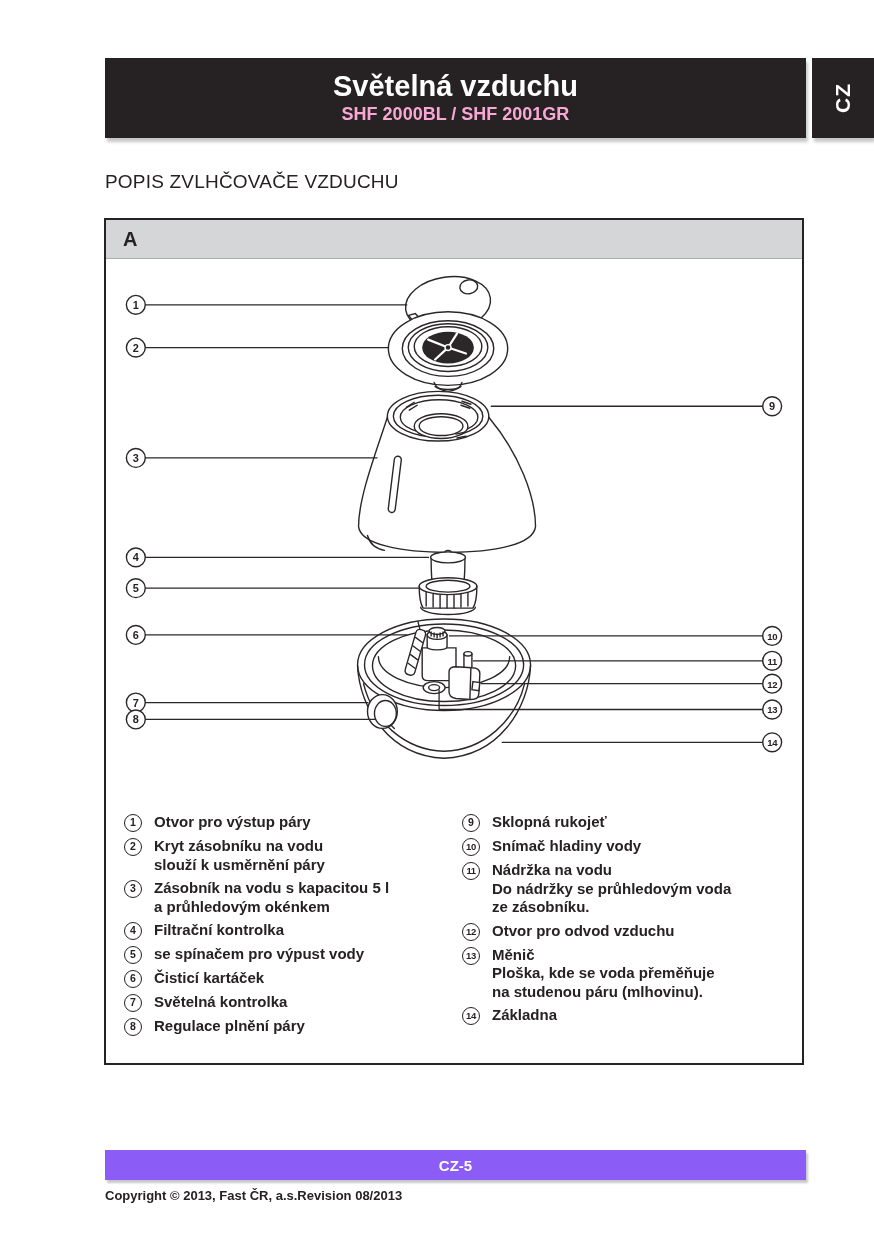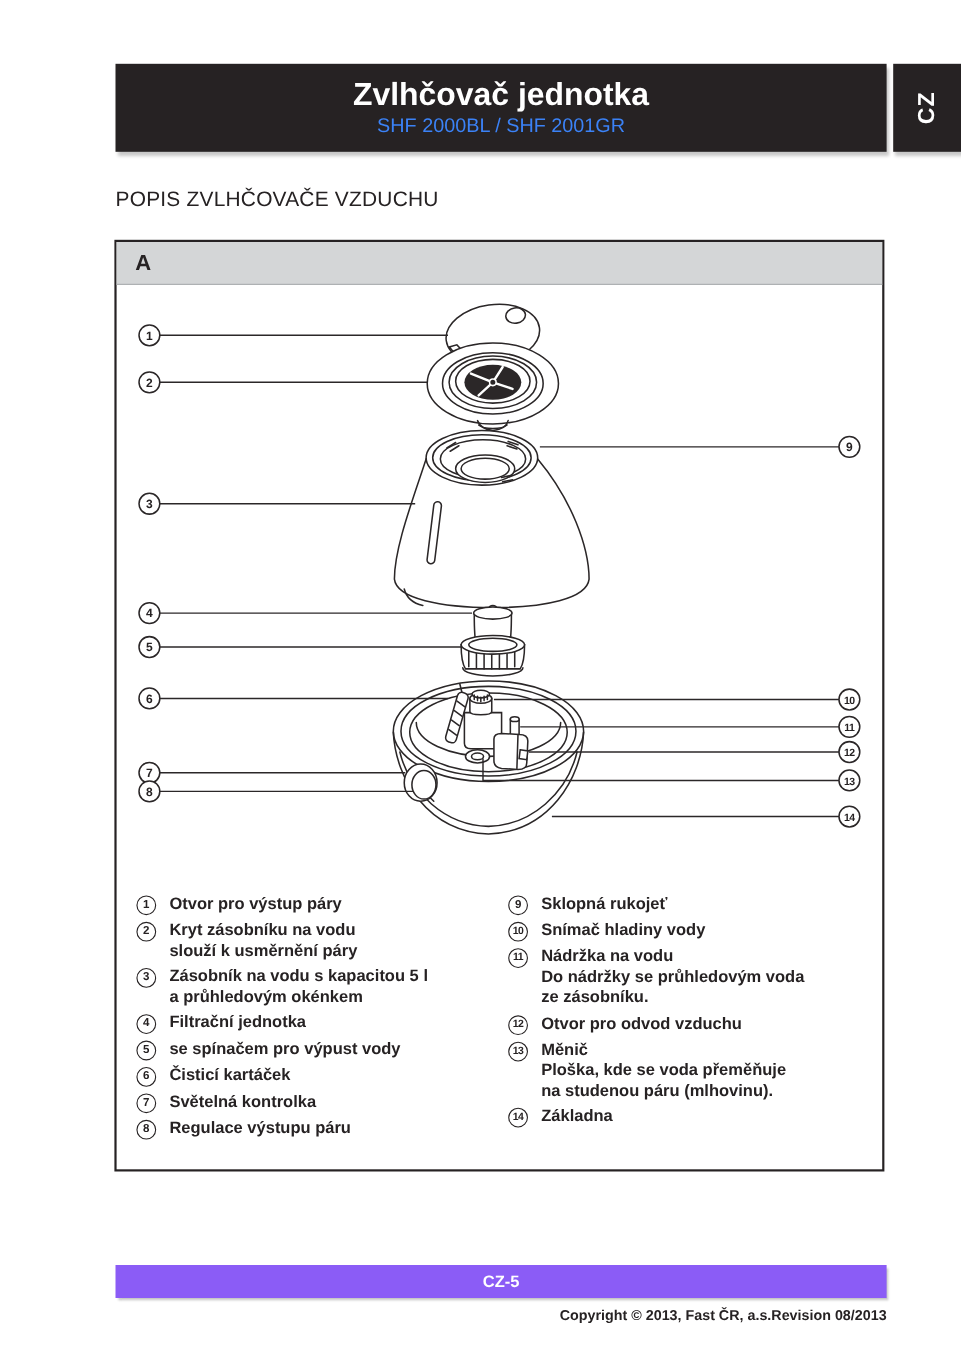--- a/index.html
+++ b/index.html
@@ -3,21 +3,21 @@
 <meta charset="utf-8">
 <style>
   html,body{margin:0;padding:0;background:#fff;}
   .page{position:relative;width:874px;height:1240px;background:#fff;overflow:hidden;
         font-family:"Liberation Sans","DejaVu Sans",sans-serif;color:#262223;}
   
   .hdr-bar{position:absolute;left:105px;top:58px;width:701px;height:80px;background:#262223;
            box-shadow:2px 4px 3px rgba(0,0,0,.22);display:flex;flex-direction:column;
            align-items:center;justify-content:center;}
   .hdr-title{color:#fff;font-size:29px;font-weight:700;line-height:32px;}
-  .hdr-sub{color:#3b82f6;font-size:18px;font-weight:400;line-height:24px;}
+  .hdr-sub{color:#f9a8d4;font-size:18px;font-weight:700;line-height:24px;}
   .cz-tab{position:absolute;left:812px;top:58px;width:62px;height:80px;background:#262223;
           box-shadow:2px 4px 3px rgba(0,0,0,.22);display:flex;align-items:center;justify-content:center;}
   .cz-tab span{display:block;transform:rotate(-90deg);color:#fff;font-size:21px;font-weight:700;letter-spacing:1px;}
   
   .section-title{position:absolute;left:105px;top:171px;font-size:19px;font-weight:400;letter-spacing:.2px;}
   
   .panel{position:absolute;left:104px;top:218px;width:700px;height:847px;border:2px solid #262223;
          box-sizing:border-box;background:#fff;}
   .panel-head{height:38px;background:#d4d6d7;border-bottom:1px solid #aaacae;display:flex;
               align-items:center;padding-left:17px;font-size:20px;font-weight:700;}
@@ -28,40 +28,40 @@
   .legend-col-right{flex:1;}
   .legend-item{display:flex;gap:12px;margin-bottom:5px;font-size:15px;font-weight:600;line-height:18.5px;}
   .lnum{flex:none;width:16px;height:16px;margin-top:1px;border:1.6px solid #262223;border-radius:50%;
         font-size:10.5px;font-weight:700;line-height:15px;text-align:center;}
   .lnum.two{font-size:9.5px;letter-spacing:-.4px;}
   .ltext div{white-space:nowrap;}
   
   .foot-bar{position:absolute;left:105px;top:1150px;width:701px;height:30px;background:#8b5cf6;
             box-shadow:2px 3px 2px rgba(0,0,0,.22);display:flex;align-items:center;justify-content:center;}
   .foot-bar span{color:#fff;font-size:15px;font-weight:700;}
-  .foot-meta{position:absolute;left:105px;top:1188px;width:701px;display:flex;justify-content:flex-end;
+  .foot-meta{position:absolute;left:105px;top:1188px;width:701px;display:flex;justify-content:flex-start;
              font-size:13px;font-weight:600;}
   
   .diagram-svg *{vector-effect:non-scaling-stroke;}
   .s{stroke:#2b2728;stroke-width:1.4;fill:none;stroke-linecap:round;}
   .w{stroke:#2b2728;stroke-width:1.4;fill:#fff;}
   .cl{stroke:#2b2728;stroke-width:1.3;fill:none;}
   .dark{fill:#2b2728;stroke:none;}
   .wl{stroke:#fff;stroke-width:2.2;fill:none;stroke-linecap:round;}
   .cnum{font-family:"Liberation Sans","DejaVu Sans",sans-serif;font-size:11px;font-weight:700;
         fill:#262223;text-anchor:middle;}
   .cnum.two{font-size:9.6px;letter-spacing:-.4px;}
 </style>
 </head>
 <body>
 
 <div class="page">
 
   <div class="hdr-bar">
-    <div class="hdr-title">Zvlhčovač jednotka</div>
+    <div class="hdr-title">Světelná vzduchu</div>
     <div class="hdr-sub">SHF 2000BL / SHF 2001GR</div>
   </div>
   <div class="cz-tab">
     <span>CZ</span>
   </div>
 
   <div class="section-title">POPIS ZVLHČOVAČE VZDUCHU</div>
 
   <div class="panel">
     <div class="panel-head">
@@ -233,21 +233,21 @@
           <div class="legend-item">
             <span class="lnum">3</span>
             <div class="ltext">
               <div>Zásobník na vodu s kapacitou 5 l</div>
               <div>a průhledovým okénkem</div>
             </div>
           </div>
           <div class="legend-item">
             <span class="lnum">4</span>
             <div class="ltext">
-              <div>Filtrační jednotka</div>
+              <div>Filtrační kontrolka</div>
             </div>
           </div>
           <div class="legend-item">
             <span class="lnum">5</span>
             <div class="ltext">
               <div>se spínačem pro výpust vody</div>
             </div>
           </div>
           <div class="legend-item">
             <span class="lnum">6</span>
@@ -257,21 +257,21 @@
           </div>
           <div class="legend-item">
             <span class="lnum">7</span>
             <div class="ltext">
               <div>Světelná kontrolka</div>
             </div>
           </div>
           <div class="legend-item">
             <span class="lnum">8</span>
             <div class="ltext">
-              <div>Regulace výstupu páru</div>
+              <div>Regulace plnění páry</div>
             </div>
           </div>
         </div>
       <div class="legend-col-right">
           <div class="legend-item">
             <span class="lnum">9</span>
             <div class="ltext">
               <div>Sklopná rukojeť</div>
             </div>
           </div>

